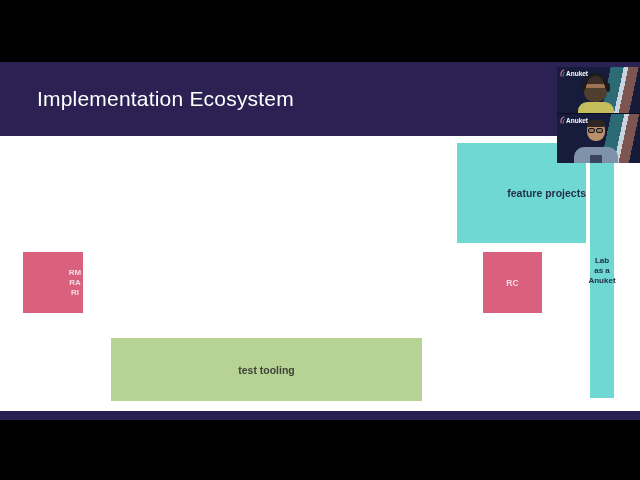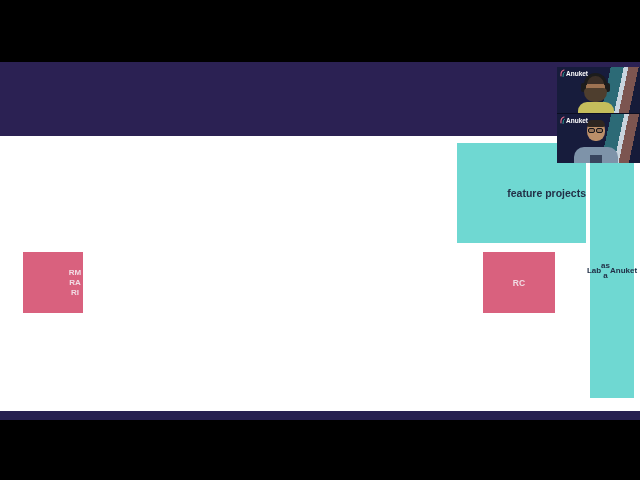--- a/index.html
+++ b/index.html
@@ -21,25 +21,25 @@
 
   
   .box{position:absolute;display:flex;align-items:center;justify-content:center;text-align:center;}
   .box-label{font-weight:700;}
   .box-deployment{left:111px;top:167px;width:280px;height:60px;background:#eea63f;}
   .box-deployment .box-label{font-size:10.5px;color:#3f3a33;}
   .box-feature{left:457px;top:143px;width:129px;height:100px;background:#6fd8d2;justify-content:flex-end;}
   .box-feature .box-label{font-size:10.5px;color:#223047;}
   .box-rm{left:23px;top:252px;width:60px;height:61px;background:#d9617e;flex-direction:column;}
   .box-rm .line{font-size:8px;line-height:10px;font-weight:700;color:#f2dce4;padding-left:44px;}
-  .box-rc{left:483px;top:252px;width:72px;height:61px;background:#d9617e;}
+  .box-rc{left:483px;top:252px;width:59px;height:61px;background:#d9617e;}
   .box-rc .box-label{font-size:8.5px;color:#f2dce4;}
   .box-test{left:111px;top:338px;width:311px;height:63px;background:#b6d294;}
   .box-test .box-label{font-size:10.5px;color:#3f4238;}
-  .box-laas{left:590px;top:143px;width:44px;height:255px;background:#6fd8d2;flex-direction:row;}
+  .box-laas{left:590px;top:143px;width:24px;height:255px;background:#6fd8d2;flex-direction:column;}
   .box-laas .line{font-size:8px;line-height:10px;font-weight:700;color:#223047;}
 
   
   .webcam-panel{position:absolute;left:557px;top:67px;width:83px;z-index:5;}
   .cam{
     position:relative;width:83px;overflow:hidden;
     background:
       linear-gradient(102deg,
         rgba(0,0,0,0) 58%,
         #2c6a76 58%, #2c6a76 72%,
@@ -69,20 +69,21 @@
   .p2-hair{position:absolute;left:30px;top:6px;width:18px;height:7px;background:#2e2620;border-radius:8px 8px 3px 3px;}
   .p2-glasses{position:absolute;left:31px;top:14px;width:16px;height:5px;display:flex;gap:1px;}
   .p2-glasses span{display:block;width:7px;height:5px;border:1px solid #15151a;border-radius:2px;box-sizing:border-box;background:rgba(40,40,50,.25);}
 </style>
 </head>
 <body>
 
 <div class="stage">
 
   <div class="slide-header">
+    <div class="slide-title">Implementation Ecosystem</div>
     <div class="anuket-logo">
       <svg width="34" height="50" viewBox="0 0 34 50">
         <path d="M8 22 C6 8, 24 2, 30 12 C33 18, 28 23, 24 20" fill="none" stroke="#e5708e" stroke-width="4" stroke-linecap="round"></path>
         <path d="M13 26 C13 16, 23 12, 27 17" fill="none" stroke="#2fa89e" stroke-width="3.4" stroke-linecap="round"></path>
         <path d="M17 42 C15 34, 16 28, 21 23" fill="none" stroke="#d9a441" stroke-width="3" stroke-linecap="round"></path>
         <path d="M23 44 C22 37, 24 31, 28 26" fill="none" stroke="#2b7f8a" stroke-width="2.4" stroke-linecap="round"></path>
       </svg>
       <span class="logo-a">A</span>
     </div>
   </div>
@@ -97,20 +98,23 @@
   <div class="box box-rm">
     <span class="line">RM</span>
     <span class="line">RA</span>
     <span class="line">RI</span>
   </div>
 
   <div class="box box-rc">
     <span class="box-label">RC</span>
   </div>
 
+  <div class="box box-test">
+    <span class="box-label">test tooling</span>
+  </div>
 
   <div class="box box-laas">
     <span class="line">Lab</span>
     <span class="line">as a</span>
     <span class="line">Anuket</span>
   </div>
 
   <div class="slide-footer"></div>
 
   <div class="webcam-panel">

